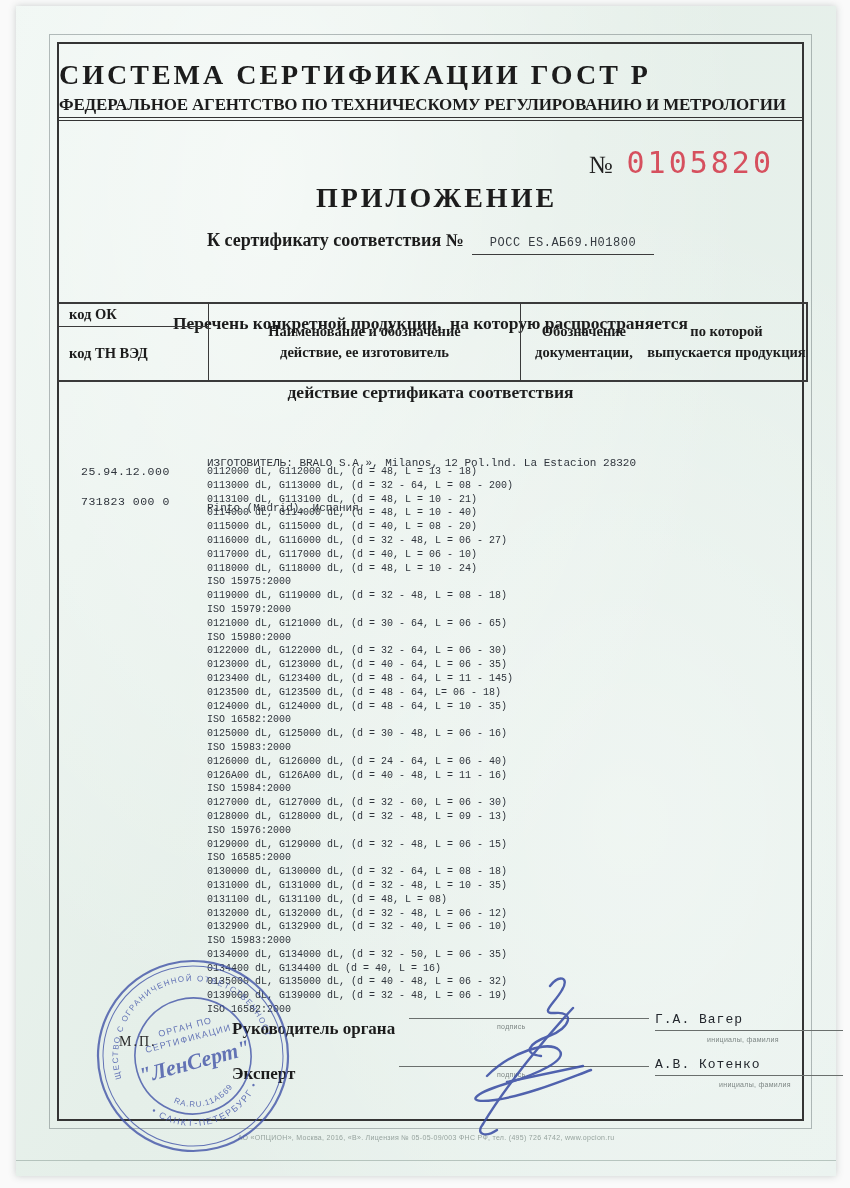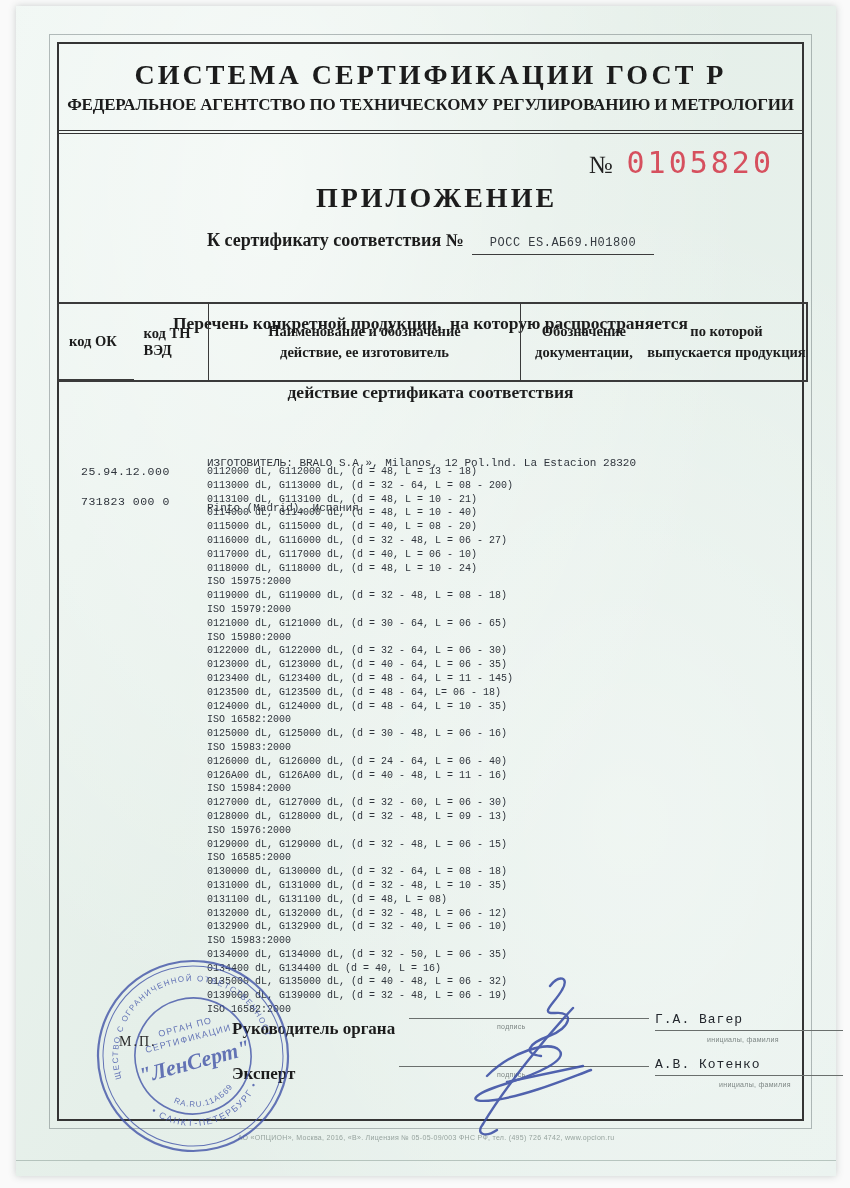--- a/index.html
+++ b/index.html
@@ -11,41 +11,41 @@
       radial-gradient(ellipse at 30% 15%, rgba(255,255,255,.55), rgba(255,255,255,0) 60%),
       radial-gradient(ellipse at 75% 70%, rgba(255,255,255,.35), rgba(255,255,255,0) 55%),
       linear-gradient(115deg, #edf5f1 0%, #e5efe9 45%, #e9f2ee 100%);
     box-shadow: 0 0 7px rgba(60,80,75,.25);
   }
   .page-bottom-edge { position:absolute; left:0; top:1154px; width:100%; height:1px; background:rgba(140,158,152,.55); }
 
   .frame { position:absolute; left:41px; top:36px; width:747px; height:1079px; border:2.5px solid #343434; }
   .frame::before { content:""; position:absolute; inset:-10px; border:1px solid rgba(80,92,96,.4); pointer-events:none; }
 
-  .hdr { position:absolute; top:0; left:0; width:100%; height:90px; border-bottom:4px double #343434; text-align:center; color:#1c1c1c; }
+  .hdr { position:absolute; top:0; left:0; width:100%; height:77px; border-bottom:4px double #343434; text-align:left; color:#1c1c1c; }
   .hdr-line1 { margin-top:15px; font-size:28px; font-weight:bold; letter-spacing:3px; }
   .hdr-line2 { margin-top:4px; font-size:17px; font-weight:bold; letter-spacing:-0.2px; }
 
   .serial { position:absolute; top:101px; right:28px; white-space:nowrap; }
   .serial-prefix { font-size:25px; color:#222; margin-right:14px; }
   .serial-number { font-family:"DejaVu Sans Mono", monospace; font-size:30px; letter-spacing:3px; color:#d6505e;margin-top:16px; }
 
   .title { position:absolute; top:138px; width:100%; text-align:center; font-size:28px; font-weight:bold; letter-spacing:3px; color:#1c1c1c;padding-left:12px; }
 
   .certline { position:absolute; top:186px; width:100%; text-align:center; color:#1c1c1c; }
   .certline-label { font-size:18px; font-weight:bold; }
   .certline-value { display:inline-block; font-family:"Liberation Mono", monospace; font-size:12px; color:#353a40;
                     border-bottom:1.2px solid #3c3c3c; padding:0 18px 4px 18px; margin-left:8px; letter-spacing:.5px; }
 
   .subtitle { position:absolute; top:222px; width:100%; text-align:center; font-size:17.5px; font-weight:bold; line-height:23px; color:#1c1c1c; white-space:pre-wrap; }
 
   .ptable { position:absolute; top:258px; left:-2px; width:751px; height:80px; border:2px solid #3a3a3a; display:flex; color:#1c1c1c; }
-  .ptable .c1 { width:150px; border-right:1.5px solid #3a3a3a; display:flex; flex-direction:row; }
+  .ptable .c1 { width:150px; border-right:1.5px solid #3a3a3a; display:flex; flex-direction:column; }
   .ptable .c1a { flex:1; border-bottom:1.5px solid #3a3a3a; display:flex; align-items:center; padding:0 10px; font-size:14.5px; font-weight:bold; }
-  .ptable .c1b { flex:1; display:flex; align-items:center; padding:4px 10px; font-size:14.5px; font-weight:bold; }
+  .ptable .c1b { flex:1; display:flex; align-items:center; padding:16px 10px; font-size:14.5px; font-weight:bold; }
   .ptable .c2 { width:312px; border-right:1.5px solid #3a3a3a; display:flex; flex-direction:column; align-items:center; justify-content:center; font-size:14.5px; font-weight:bold; line-height:21px; }
   .ptable .c3 { flex:1; display:flex; align-items:center; justify-content:center; font-size:14.5px; font-weight:bold; line-height:21px; text-align:center; }
 
   .typed { font-family:"Liberation Mono","DejaVu Sans Mono",monospace; color:#2f343c; white-space:pre; }
   .manufacturer { position:absolute; left:148px; top:382px; font-size:11px; line-height:15px; }
   .product-list { position:absolute; left:148px; top:421px; font-size:10px; line-height:13.8px; }
   .code-ok   { position:absolute; left:22px; top:421px; font-size:11.5px; letter-spacing:.5px; }
   .code-tnved{ position:absolute; left:22px; top:451px; font-size:11.5px; letter-spacing:.5px; }
 
   .sig-label { position:absolute; font-size:17px; font-weight:bold; color:#1c1c1c; }

